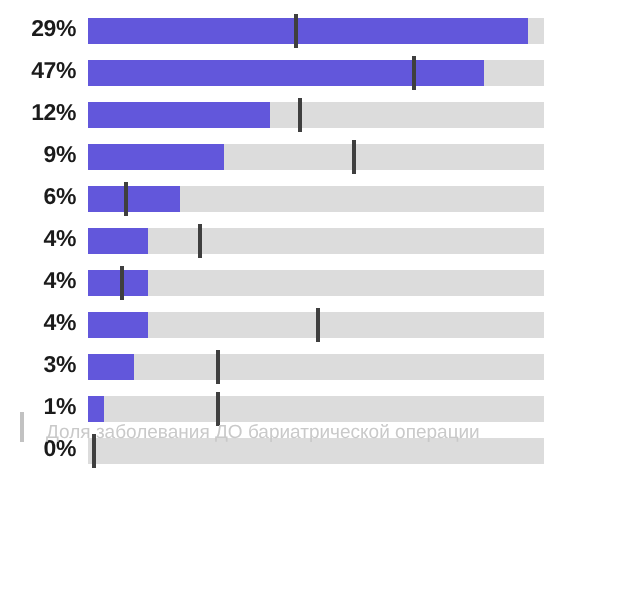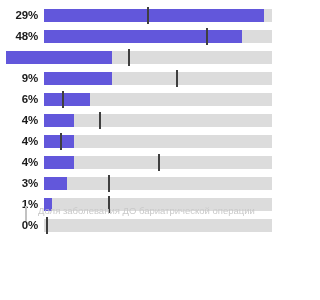--- a/index.html
+++ b/index.html
@@ -59,24 +59,24 @@
   }
   .tick {
     position: absolute;
     top: -2px;
     width: 2px;
     height: 17px;
     background: #3f3f3f;
   }
   .legend {
     position: absolute;
-    left: 25px;
+    left: 10px;
     bottom: 9px;
     display: flex;
-    align-items: flex-start;
+    align-items: flex-end;
   }
   .legend-tick {
     width: 2px;
     height: 15px;
     background: #c2c2c2;
     flex: 0 0 2px;
   }
   .legend-text {
     margin-left: 11px;
     font-size: 9.5px;
@@ -93,28 +93,29 @@
   <div id="rows-container">
       <div class="row">
         <div class="row-label">29%</div>
         <div class="track-wrap">
           <div class="track"></div>
           <div class="bar" style="width: 96.6667%;"></div>
           <div class="tick" style="left: 45%;"></div>
         </div>
       </div>
       <div class="row">
-        <div class="row-label">48%</div>
+        <div class="row-label">47%</div>
         <div class="track-wrap">
           <div class="track"></div>
           <div class="bar" style="width: 86.6667%;"></div>
           <div class="tick" style="left: 71%;"></div>
         </div>
       </div>
       <div class="row">
+        <div class="row-label">12%</div>
         <div class="track-wrap">
           <div class="track"></div>
           <div class="bar" style="width: 40%;"></div>
           <div class="tick" style="left: 46%;"></div>
         </div>
       </div>
       <div class="row">
         <div class="row-label">9%</div>
         <div class="track-wrap">
           <div class="track"></div>

